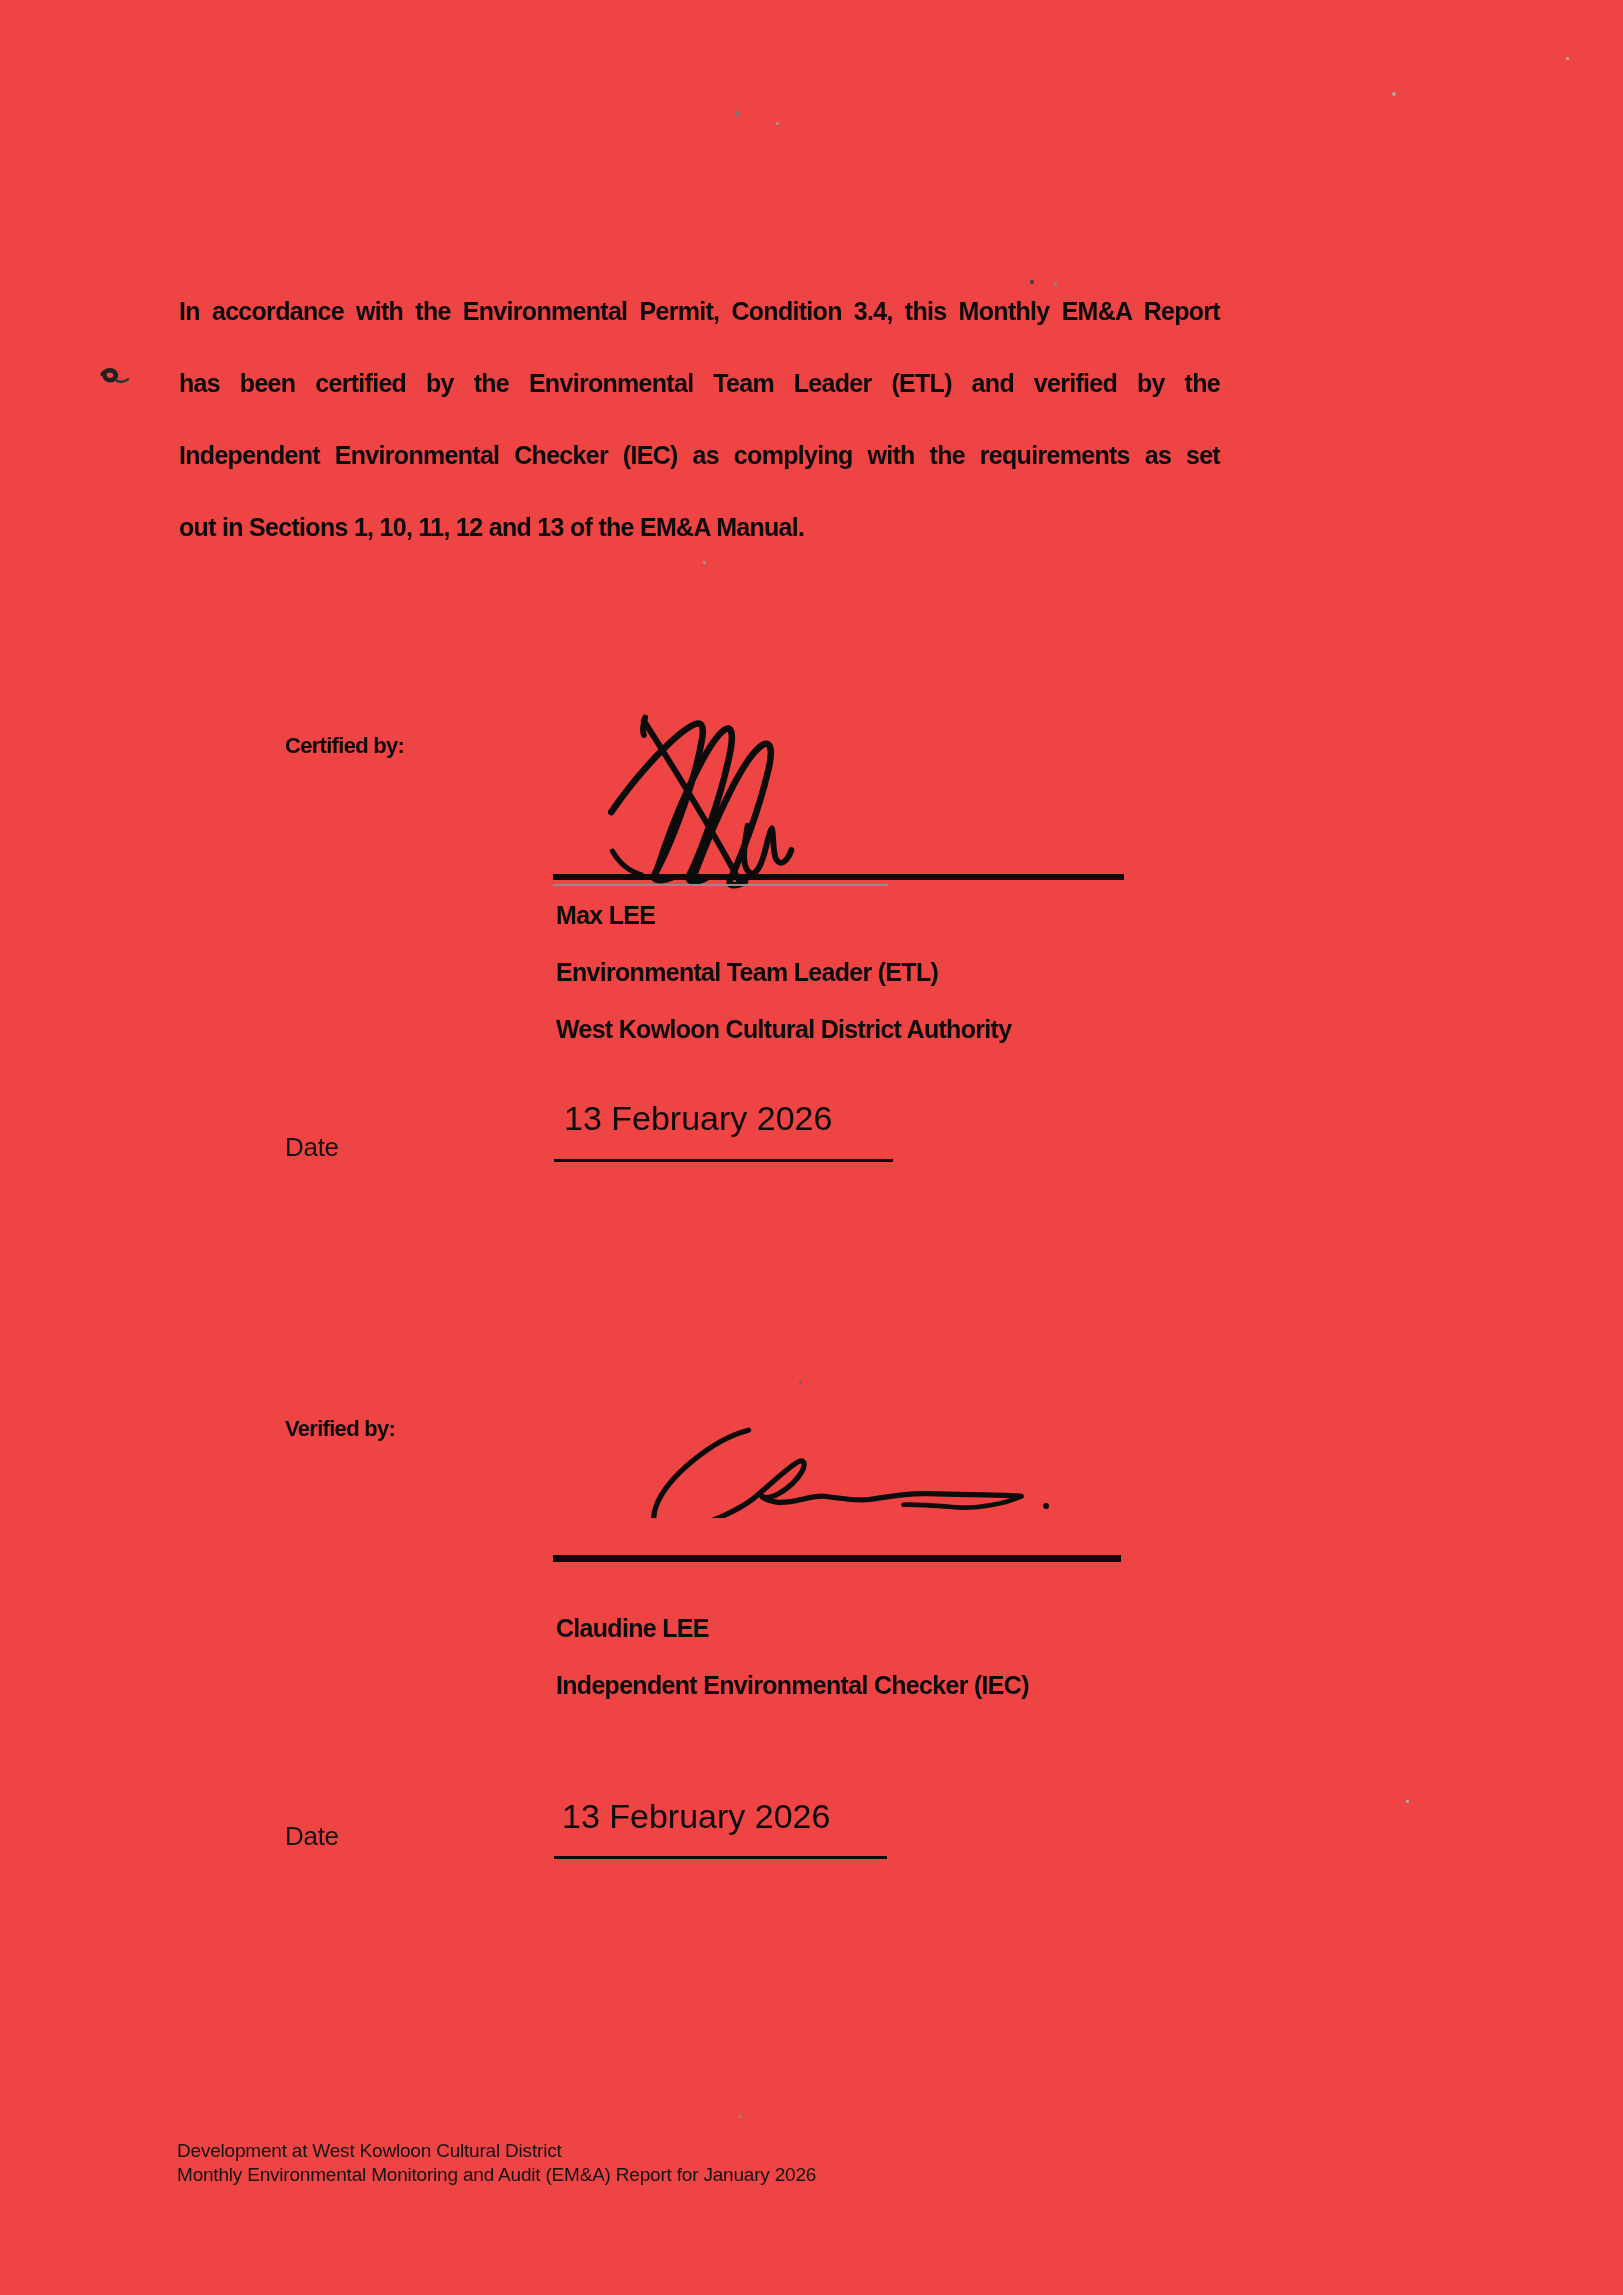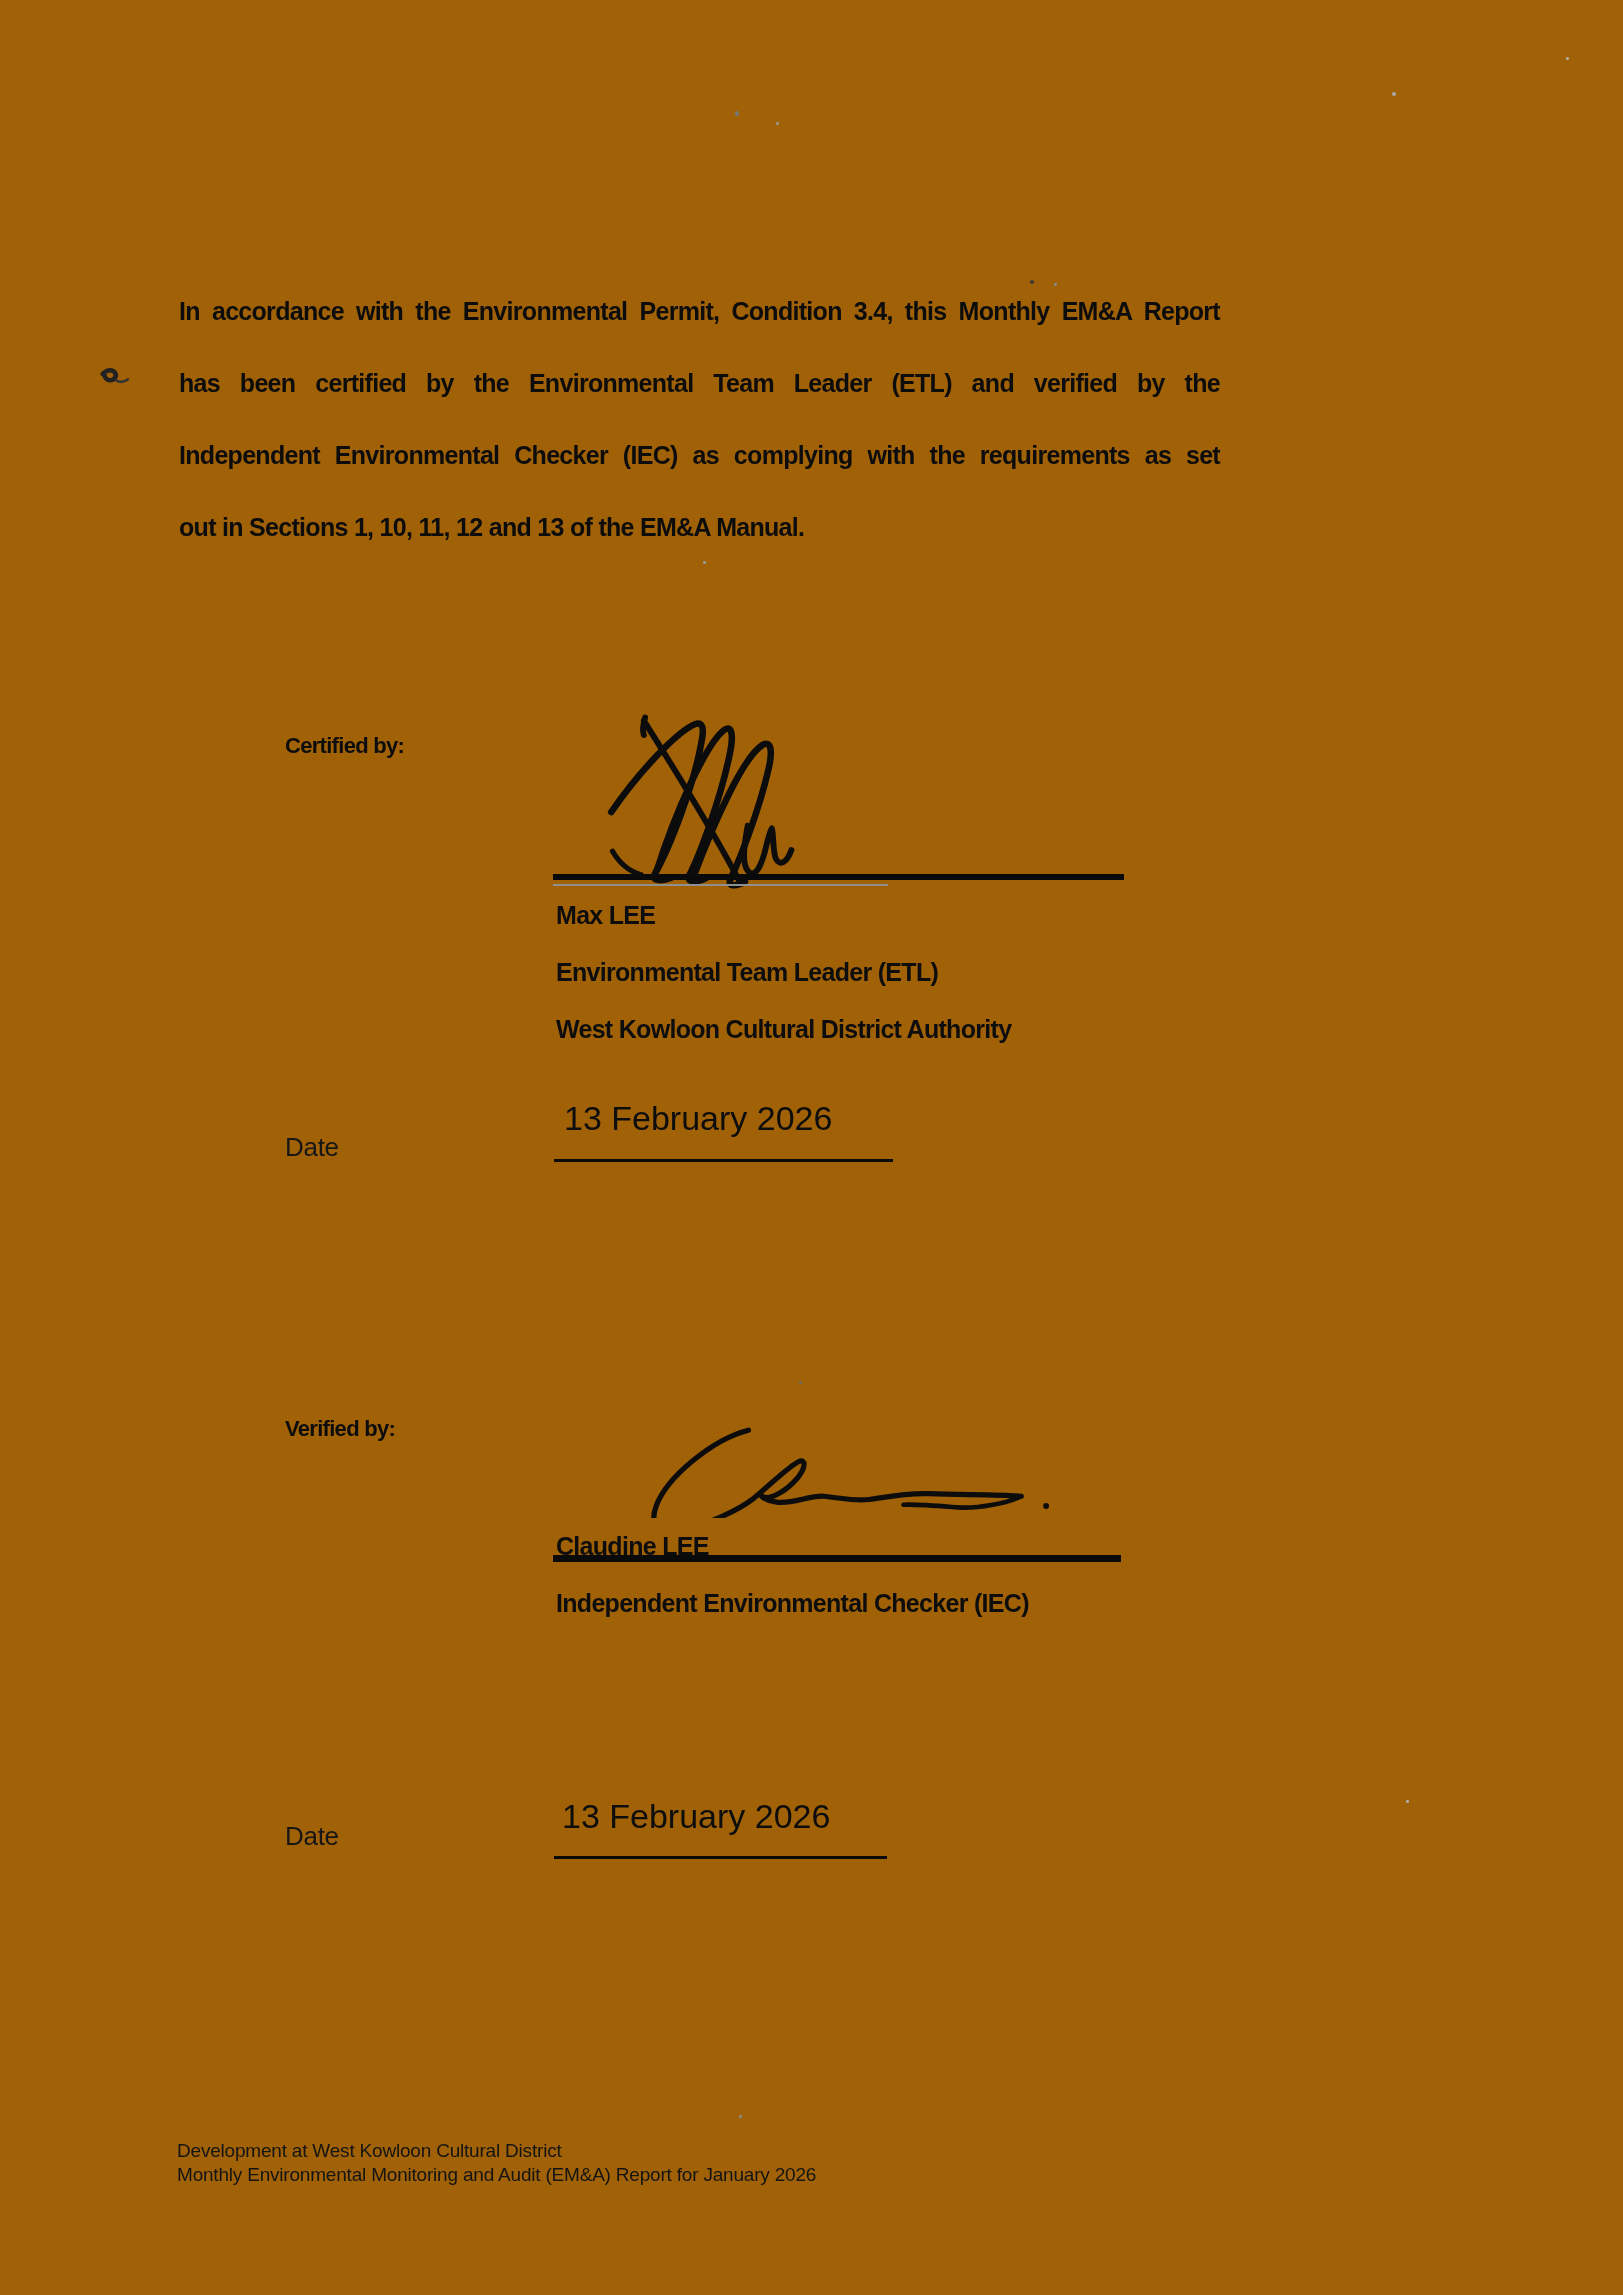--- a/index.html
+++ b/index.html
@@ -1,19 +1,19 @@
 <!DOCTYPE html>
 <html style="font-size:10.5px"><head>
 <meta charset="utf-8">
 <style>
   html,body { margin:0; padding:0; background:#e8e8e8; }
   .page {
     position:relative;
     width:1623px; height:2295px;
-    background:#a16207;
+    background:#ef4444;
     overflow:hidden;
     font-family:"Liberation Sans", "DejaVu Sans", sans-serif;
     color:#0a0a0a;
   }
   
   .statement {
     position:absolute; left:179px; top:275px; width:1041px;
     font-size:25px; font-weight:bold; letter-spacing:-0.7px;
     line-height:72px; color:#0c0c0c;
   }
@@ -122,21 +122,21 @@
   <div class="sig-label" style="top:1410px;text-align:center;">Verified by:</div>
 
   <svg class="signature-svg" style="left:647px; top:1413px;" width="458" height="105" viewBox="990 2160 700 160">
     <path style="stroke-width:8;" d="M1145,2186 C1090,2200 1020,2258 1004,2302 C992,2334 1012,2345 1048,2337 C1085,2329 1130,2308 1152,2291 C1180,2268 1208,2240 1222,2234 C1234,2229 1232,2245 1220,2259 C1203,2279 1178,2293 1168,2288 C1160,2284 1170,2294 1188,2296 C1214,2299 1236,2286 1260,2287 C1284,2289 1305,2295 1330,2292 C1352,2289 1382,2282 1420,2283 C1475,2285 1530,2284 1562,2287"></path>
     <path style="stroke-width:7;" d="M1562,2287 C1540,2298 1495,2306 1465,2304 C1438,2302 1402,2299 1382,2300"></path>
     <circle cx="1600" cy="2302" r="4.5" fill="#0c0c0c" stroke="none"></circle>
   </svg>
 
   <div class="sig-rule" style="left:553px; top:1555px; width:568px; height:6.5px;"></div>
 
-  <div class="name-block" style="top:1518px;">
+  <div class="name-block" style="top:1600px;">
     <div>Claudine LEE</div>
     <div>Independent Environmental Checker (IEC)</div>
   </div>
 
   <div class="date-value" style="left:562px; top:1797px;">13 February 2026</div>
   <div class="date-label" style="top:1818px;">Date</div>
   <div class="date-rule" style="left:554px; top:1856px; width:333px; height:3.3px;"></div>
 
   <div class="footer">
     <div>Development at West Kowloon Cultural District</div>

